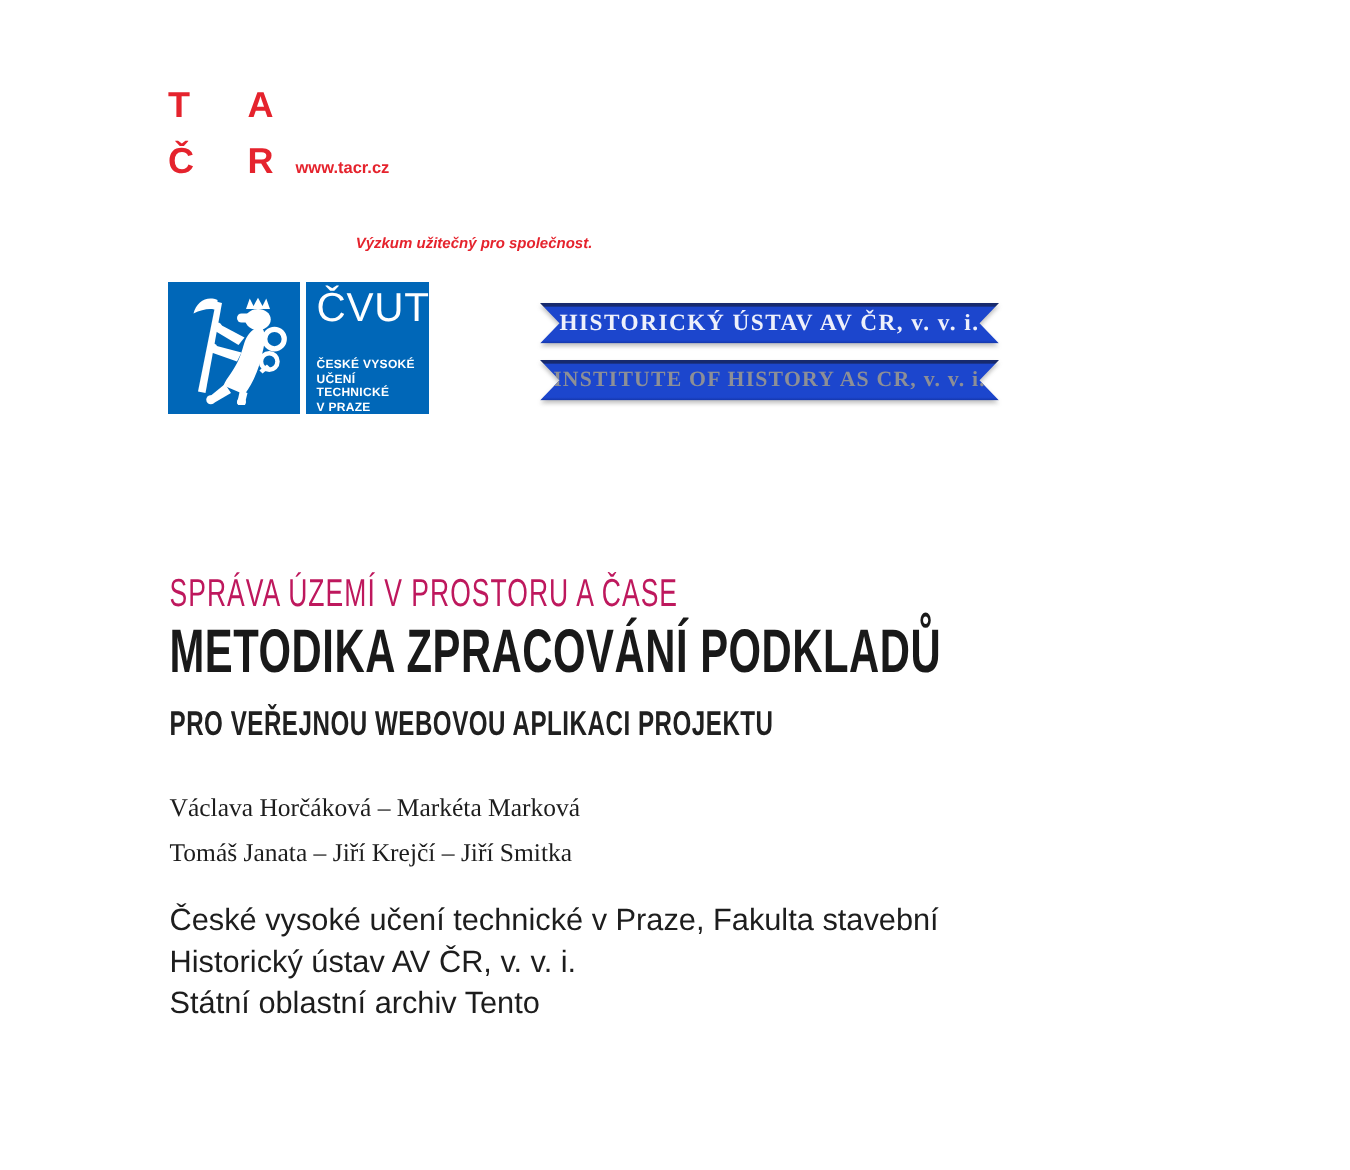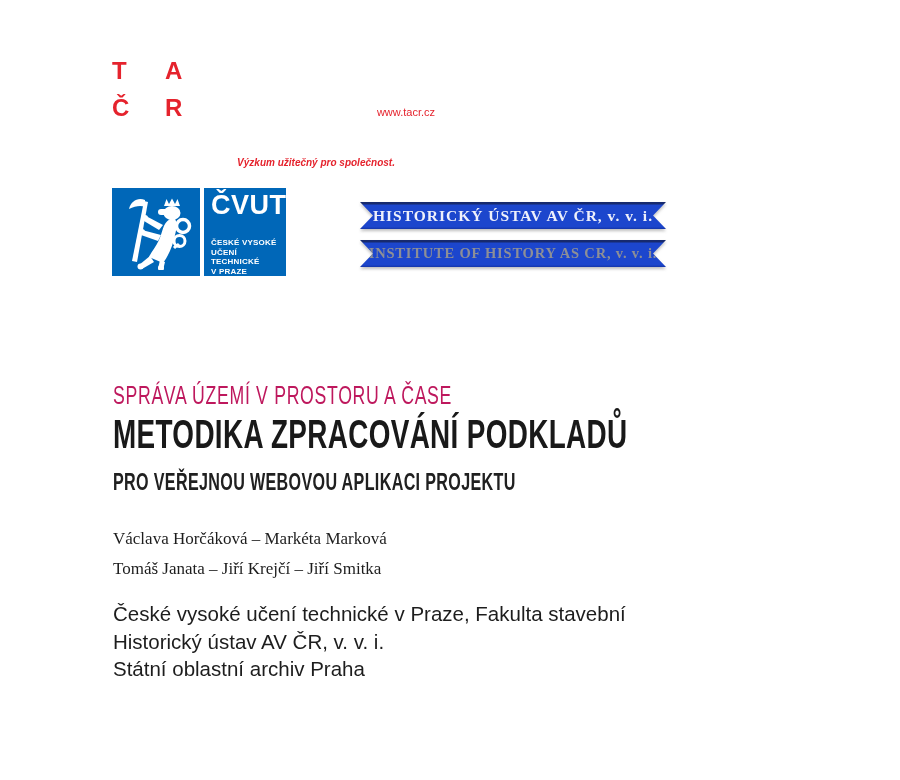--- a/index.html
+++ b/index.html
@@ -19,40 +19,40 @@
     display:grid;grid-template-columns:24px 24px;column-gap:29px;row-gap:11px;
     font-weight:700;font-size:24px;line-height:26px;color:var(--red);
     font-family:"Liberation Sans",sans-serif;
   }
   .tacr-letters span{display:block;text-align:left;}
   .tacr-text{
     position:absolute;left:197px;top:72px;width:240px;
     color:var(--red);font-size:11.5px;line-height:14px;font-weight:400;
   }
   .tacr-www{
-    position:absolute;left:197px;top:106px;width:238px;text-align:right;
-    color:var(--red);font-size:11px;font-weight:400;
+    position:absolute;left:197px;top:106px;width:238px;text-align:left;
+    color:var(--red);font-size:11px;font-weight:700;
   }
   .tacr-slogan{
     position:absolute;left:197px;top:121px;width:238px;text-align:center;
     color:var(--red);font-size:10px;font-weight:700;font-style:italic;margin-top:36px;
   }
 
   
   .cvut-shield{
     position:absolute;left:112px;top:188px;width:88px;height:88px;
     background:var(--cvut-blue);display:flex;align-items:center;justify-content:center;
   }
   .cvut-wordbox{
     position:absolute;left:204px;top:188px;width:82px;height:88px;
     background:var(--cvut-blue);color:#ffffff;
   }
   .cvut-acronym{
     position:absolute;left:7px;top:2px;
-    font-size:27px;font-weight:700;letter-spacing:0.5px;
+    font-size:27px;font-weight:400;letter-spacing:0.5px;
     font-family:"Liberation Sans",sans-serif;
   }
   .cvut-name{
     position:absolute;left:7px;top:50px;
     font-size:8px;font-weight:700;line-height:9.5px;letter-spacing:0.2px;
     font-family:"Liberation Sans",sans-serif;
   }
 
   
   .ribbon-wrap{position:absolute;left:360px;width:306px;height:27px;
@@ -160,16 +160,16 @@
   </div>
 
   <div class="authors">
     <div>Václava Horčáková – Markéta Marková</div>
     <div>Tomáš Janata – Jiří Krejčí – Jiří Smitka</div>
   </div>
 
   <div class="imprint">
     <div>České vysoké učení technické v Praze, Fakulta stavební</div>
     <div>Historický ústav AV ČR, v. v. i.</div>
-    <div>Státní oblastní archiv Praha</div>
+    <div>Státní oblastní archiv Tento</div>
   </div>
 
 </div>
 
 </body></html>

